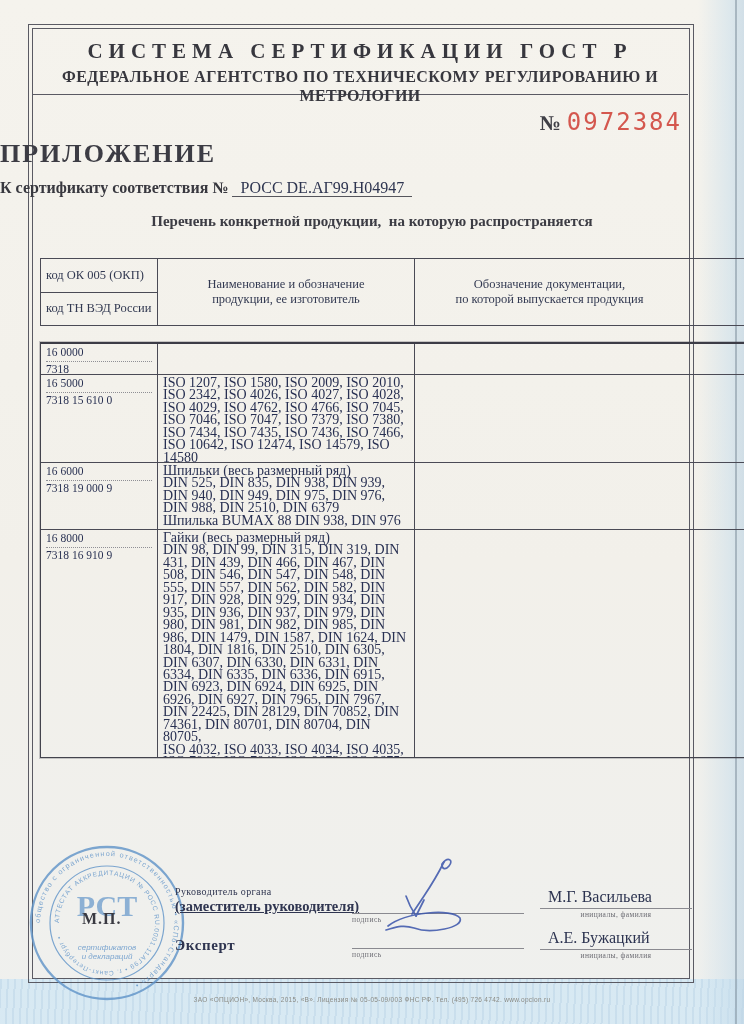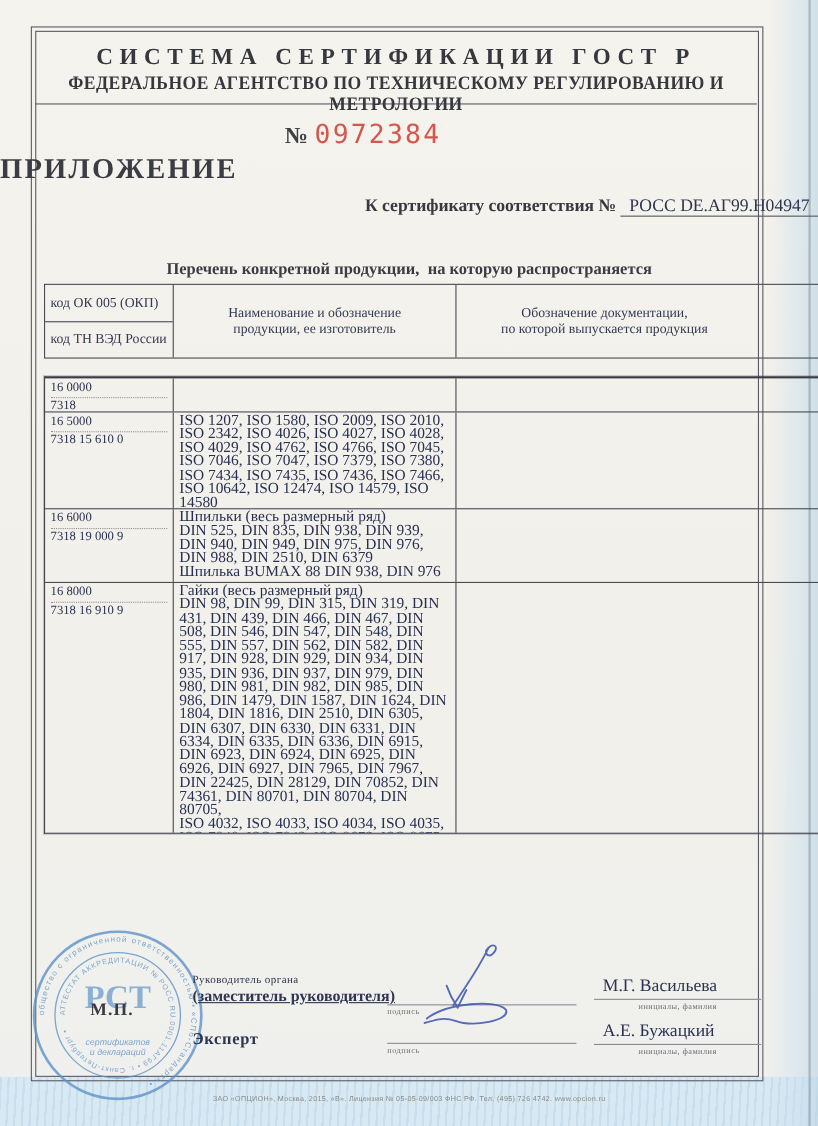--- a/index.html
+++ b/index.html
@@ -15,31 +15,31 @@
 
   
   .frame-outer{position:absolute;left:28px;top:24px;width:664px;height:957px;border:1px solid #5a5a63;}
   .frame-inner{position:absolute;left:3px;top:3px;right:3px;bottom:3px;border:1px solid #5a5a63;}
 
   .masthead{position:absolute;left:32px;top:28px;width:656px;height:66px;border-bottom:1px solid #5a5a63;
             text-align:center;color:#37373e;}
   .masthead .l1{margin-top:11px;font-size:21px;font-weight:bold;letter-spacing:6px;}
   .masthead .l2{margin-top:4px;font-size:16px;font-weight:bold;letter-spacing:.4px;transform:scaleY(1.08);}
 
-  .serial{position:absolute;left:0;top:108px;width:660px;text-align:center;}
+  .serial{position:absolute;left:0;top:108px;width:660px;text-align:right;padding-left:22px;}
   .serial .pfx{font-size:21px;color:#3f3f46;font-weight:bold;margin-right:6px;}
   .serial .num{font-family:"DejaVu Sans Mono",monospace;font-size:24px;color:#d4574e;letter-spacing:2px;}
 
   .doc-title{position:absolute;left:0;top:139px;width:744px;text-align:left;
              font-size:26px;font-weight:bold;letter-spacing:2px;color:#3c3c44;}
-  .cert-line{position:absolute;left:0;top:179px;width:744px;text-align:right;
+  .cert-line{position:absolute;left:0;top:179px;width:744px;text-align:left;
              font-size:16px;font-weight:bold;color:#38383f;}
   .cert-line .val{border-bottom:1px solid #55555c;padding:0 8px;font-weight:normal;color:#2e3550;}
   .purpose{position:absolute;left:0;top:211px;width:744px;text-align:center;
-           font-size:15px;font-weight:bold;color:#3c3c44;line-height:20px;white-space:pre-wrap;margin-top:24px;}
+           font-size:15px;font-weight:bold;color:#3c3c44;line-height:20px;white-space:pre-wrap;}
 
   
   .tbl{position:absolute;left:40px;top:258px;width:726px;color:#283052;}
   .t-head{display:grid;grid-template-columns:117px 257px 269px;border:1px solid #4a4a55;height:66px;color:#333a52;}
   .t-head .c{font-size:12.5px;display:flex;align-items:center;justify-content:center;text-align:center;
              white-space:pre-line;line-height:15px;}
   .t-head .c1{flex-direction:column;align-items:stretch;border-right:1px solid #4a4a55;text-align:left;}
   .t-head .c1 div{flex:1;display:flex;align-items:center;padding-left:5px;font-size:12.5px;}
   .t-head .c1 .top{border-bottom:1px solid #4a4a55;}
   .t-head .c2{border-right:1px solid #4a4a55;}

